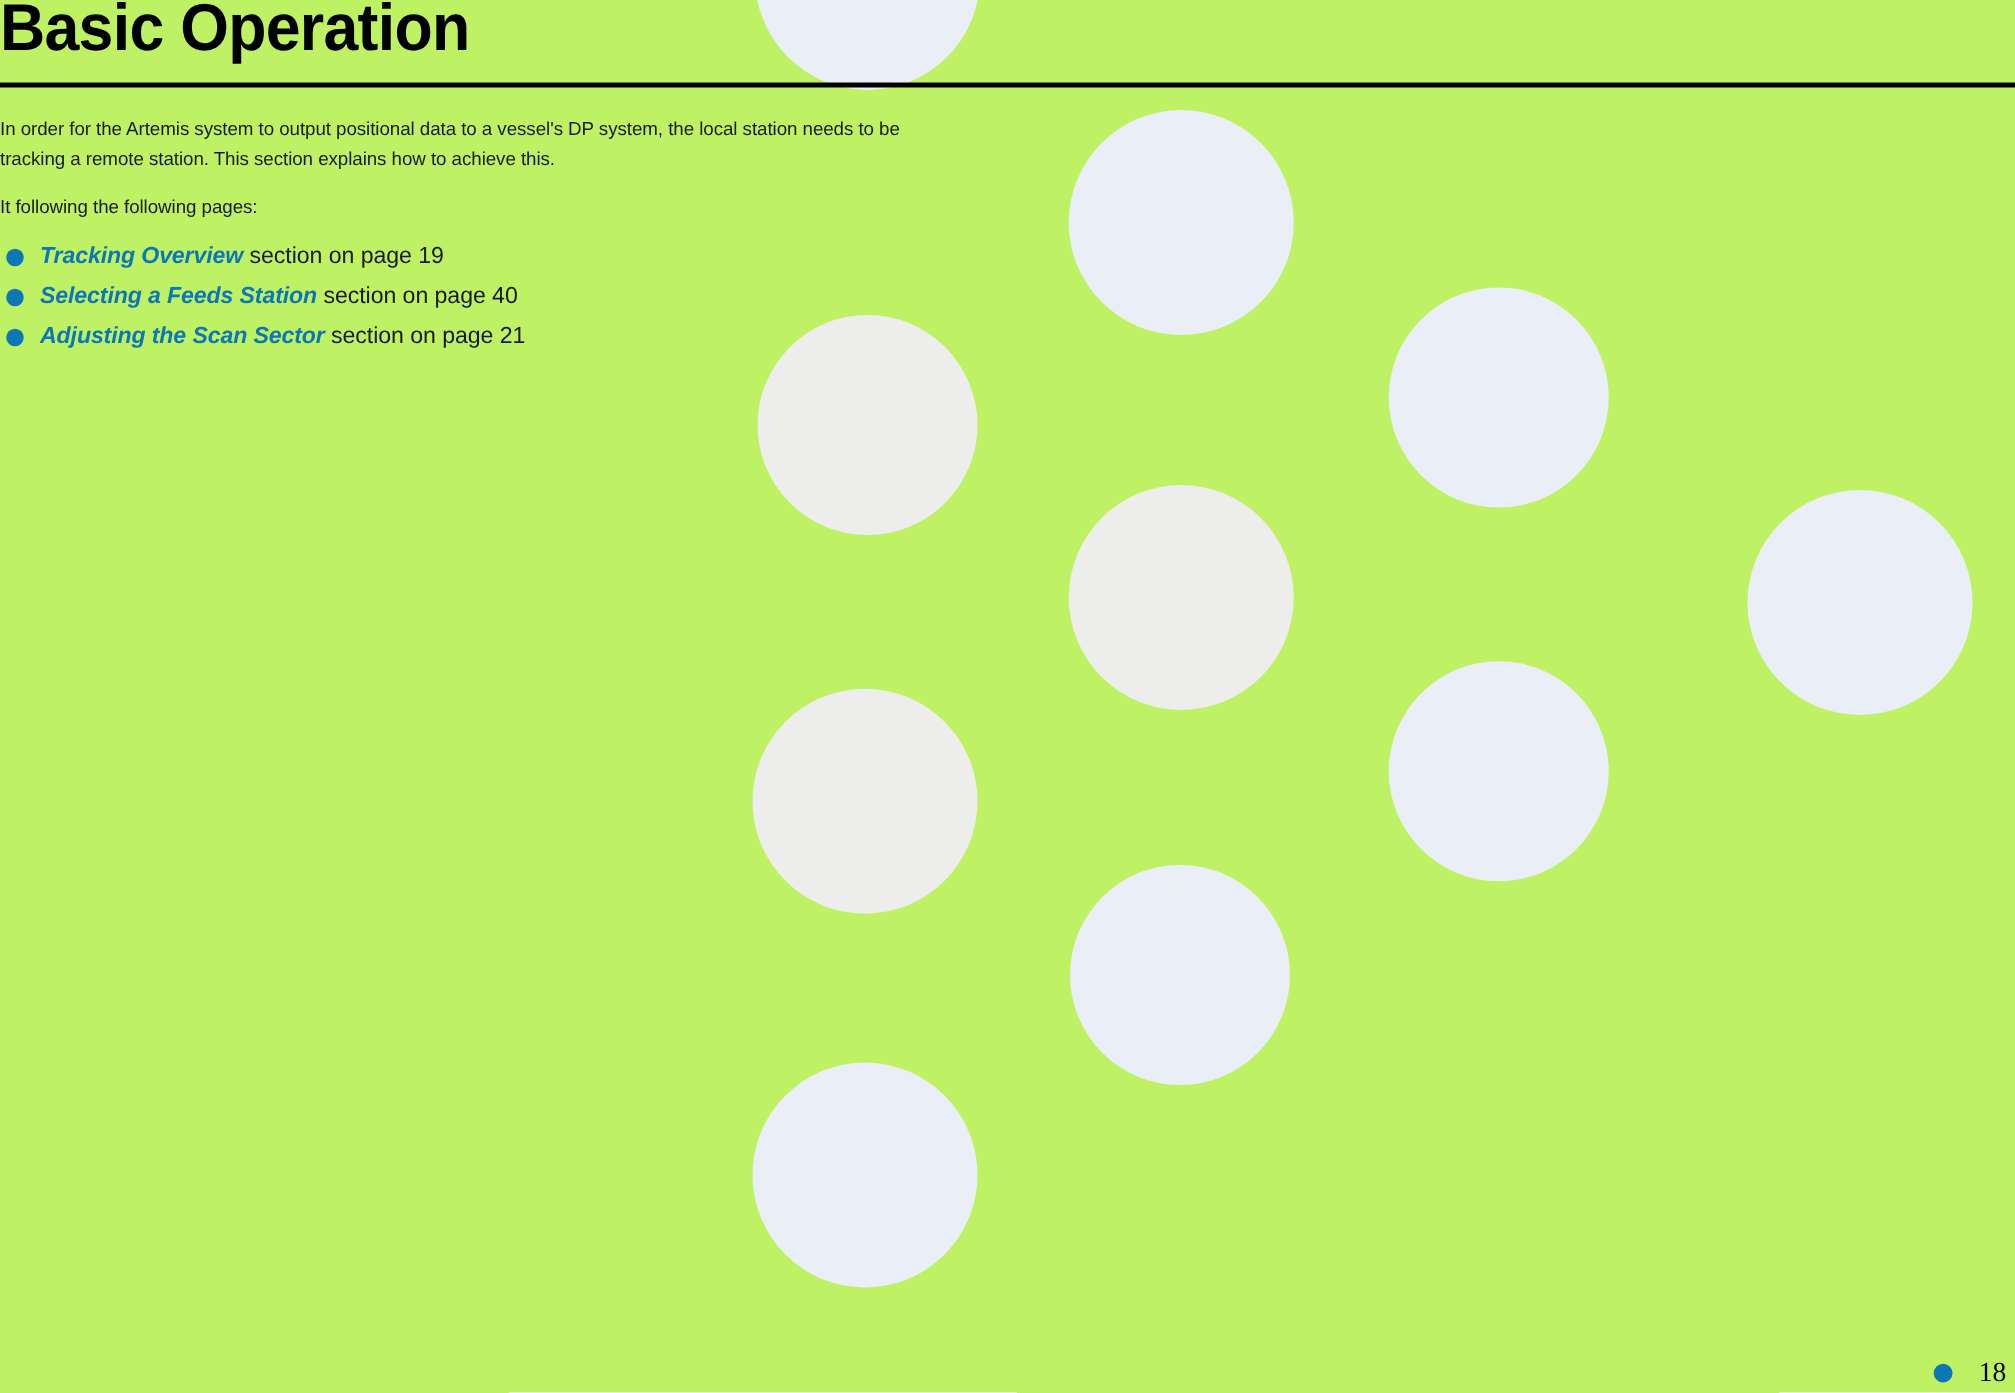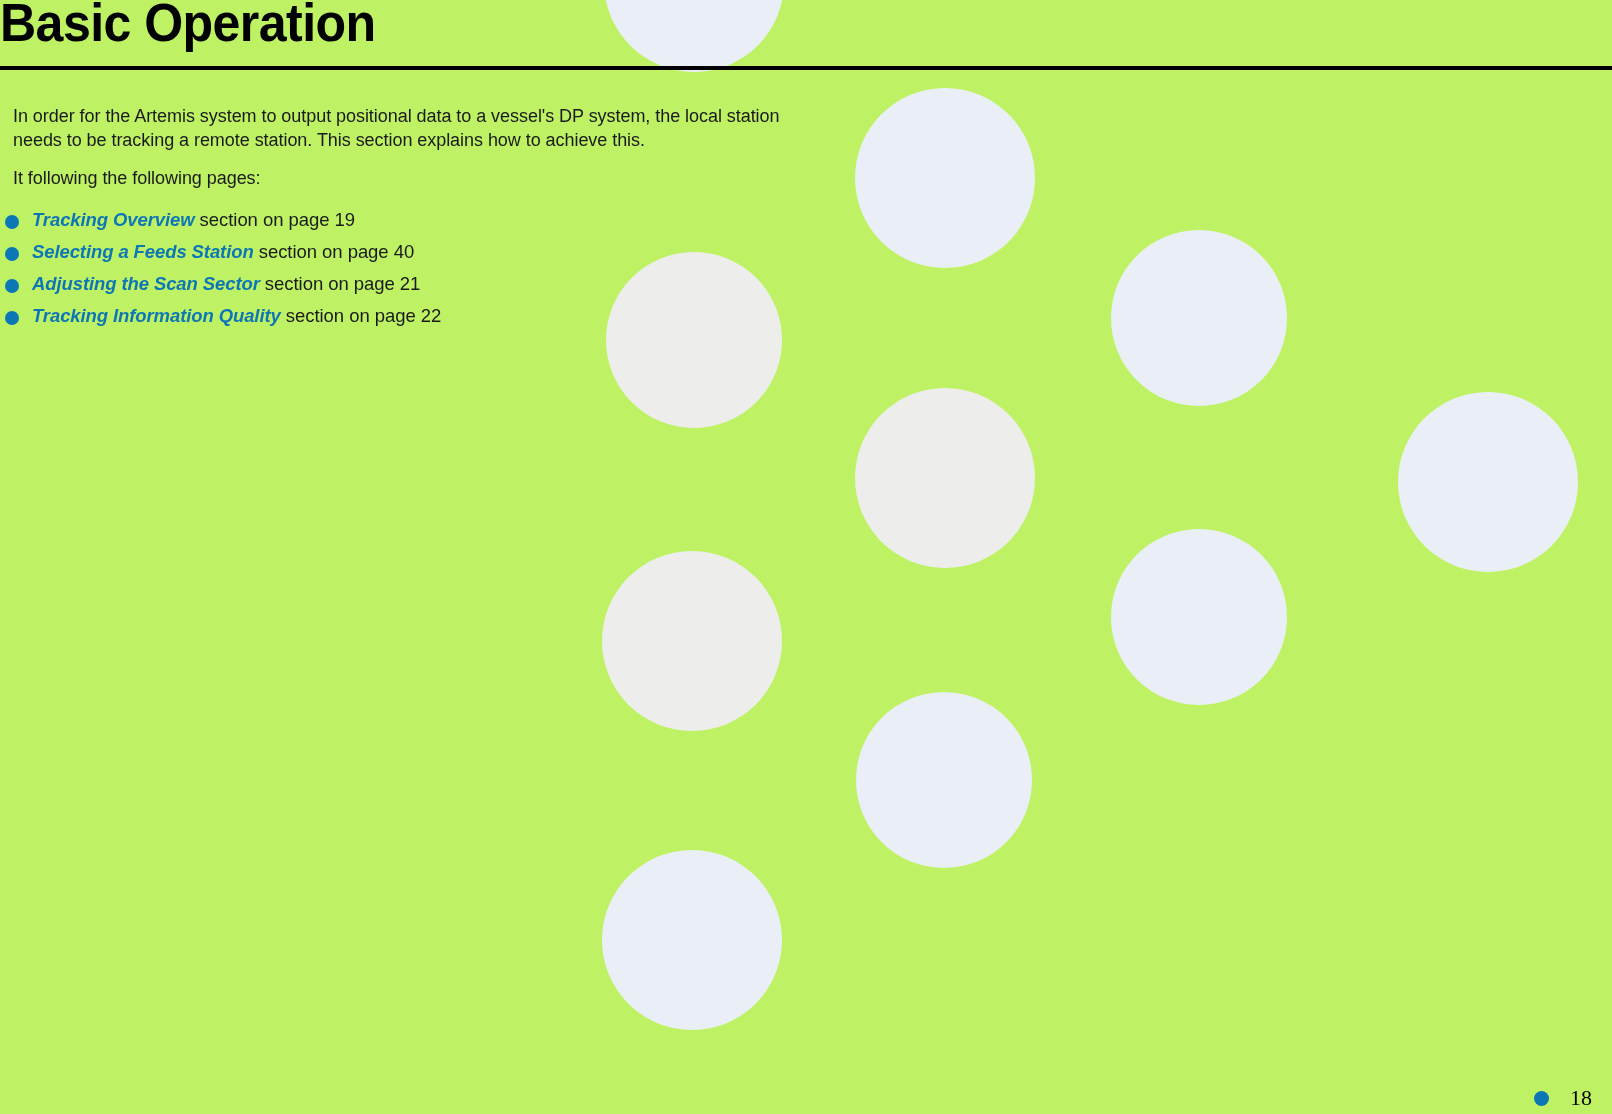--- a/index.html
+++ b/index.html
@@ -71,22 +71,22 @@
 
   
   #content {
     position: absolute;
     left: 0px;
     top: 92px;
     width: 820px;
     z-index: 2;
   }
   .para {
-    margin: 13px;
-    font-size: 18px;
+    margin: 0;
+    font-size: 15px;
     line-height: 23.5px;
     color: #1a1a1a;
     letter-spacing: -0.05px;
   }
   #intro-paragraph {
     width: 775px;
   }
   #contains-line {
     margin-top: 15px;
   }
@@ -124,21 +124,21 @@
   }
   .link-tail {
     color: #1a1a1a;
     font-weight: 400;
     font-style: normal;
   }
 
   
   #footer {
     position: absolute;
-    right: 20px;
+    right: 7px;
     bottom: 5px;
     z-index: 3;
     display: flex;
     align-items: center;
     gap: 21px;
   }
   #footer-dot {
     width: 15px;
     height: 15px;
     border-radius: 50%;
@@ -179,21 +179,20 @@
 
   <div id="content">
     <p class="para" id="intro-paragraph">In order for the Artemis system to output positional data to a vessel's DP system, the local station needs to be tracking a remote station. This section explains how to achieve this.</p>
 
     <p class="para" id="contains-line">It following the following pages:</p>
 
     <ul id="page-list">
         <li class="page-list-item"><span class="bullet-dot"></span><span class="link-title">Tracking Overview</span><span class="link-tail"> section on page 19</span></li>
         <li class="page-list-item"><span class="bullet-dot"></span><span class="link-title">Selecting a Feeds Station</span><span class="link-tail"> section on page 40</span></li>
         <li class="page-list-item"><span class="bullet-dot"></span><span class="link-title">Adjusting the Scan Sector</span><span class="link-tail"> section on page 21</span></li>
-        <li class="page-list-item"><span class="bullet-dot"></span><span class="link-title">Tracking Information Quality</span><span class="link-tail"> section on page 22</span></li>
       </ul>
   </div>
 
   <div id="footer">
     <span id="footer-dot"></span>
     <span id="page-number">18</span>
   </div>
 
 </div>
 

